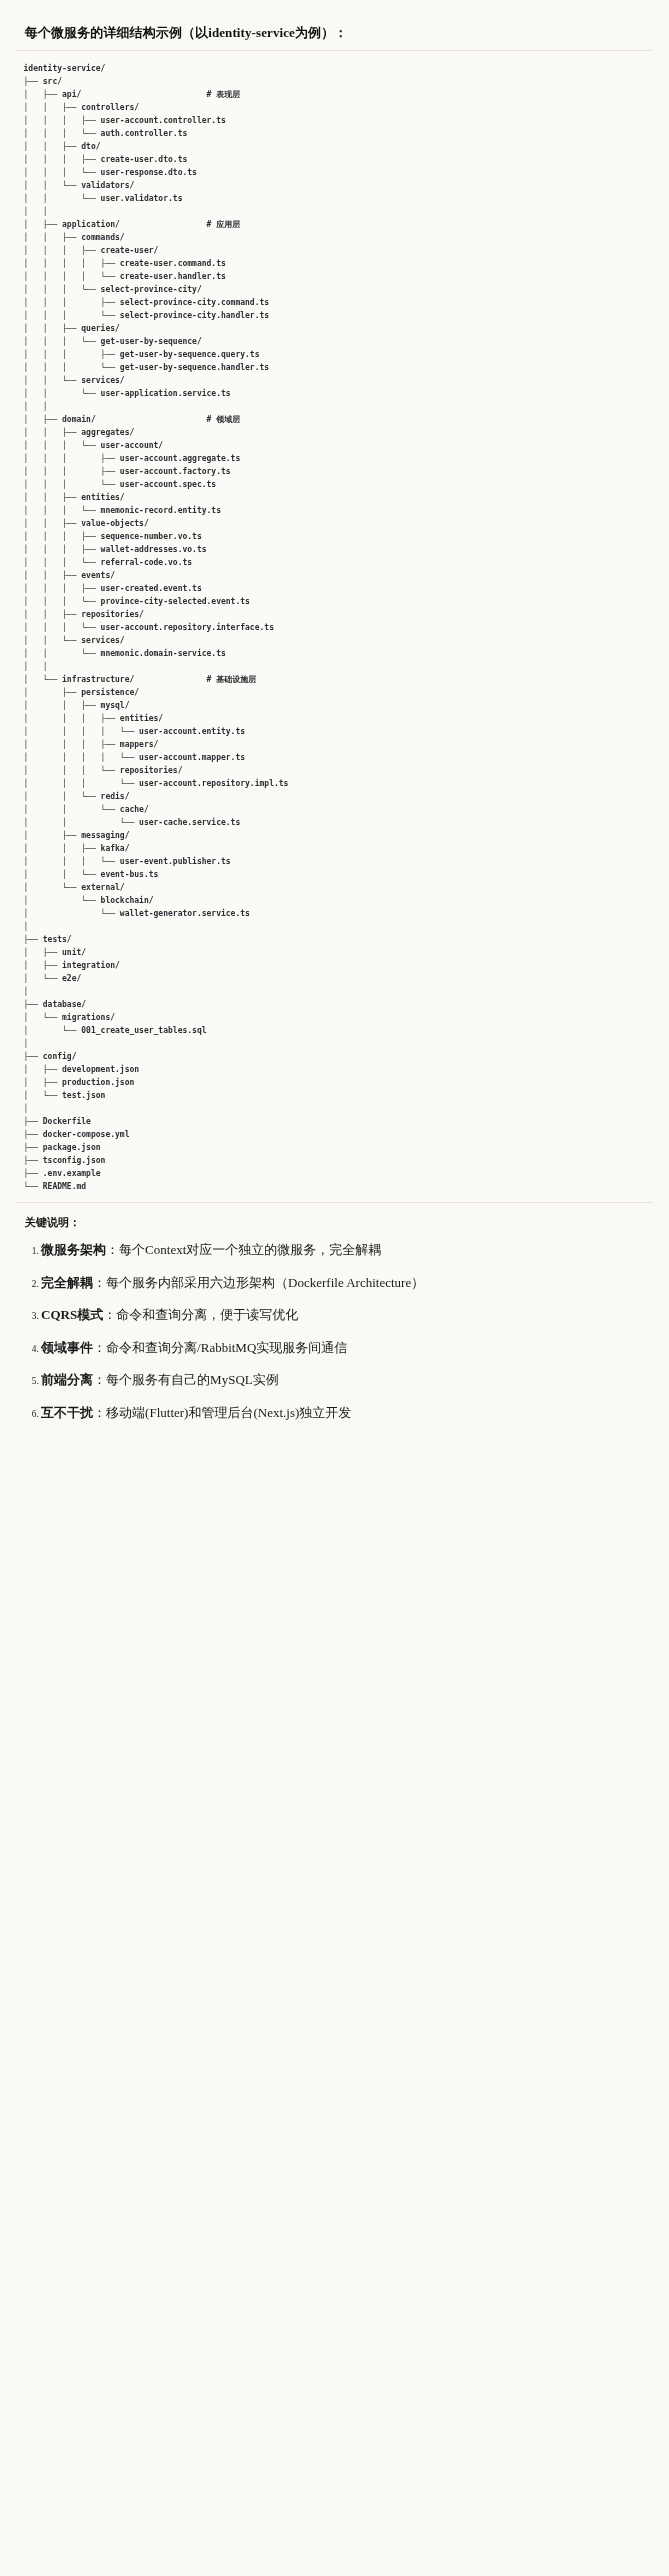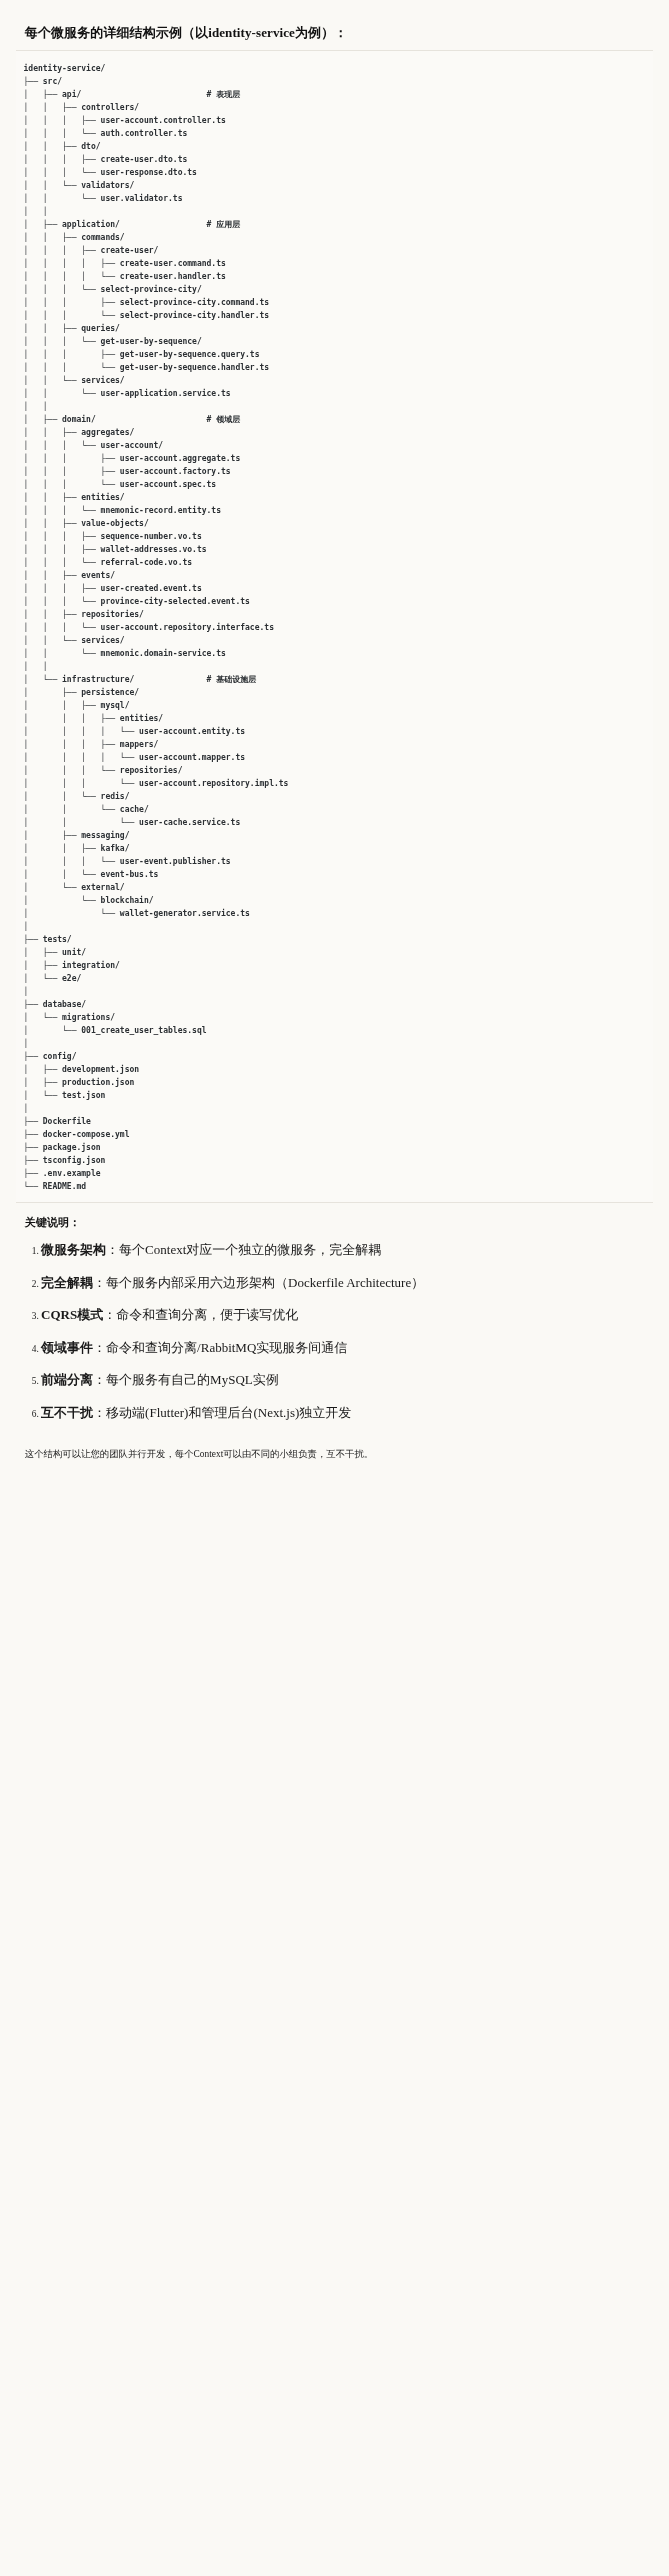--- a/index.html
+++ b/index.html
@@ -221,16 +221,15 @@
       </li>
       <li>
         <span class="note-term">前端分离</span><span class="note-sep">：</span><span class="note-desc">每个服务有自己的MySQL实例</span>
       </li>
       <li>
         <span class="note-term">互不干扰</span><span class="note-sep">：</span><span class="note-desc">移动端(Flutter)和管理后台(Next.js)独立开发</span>
       </li>
     </ol>
   </div>
 
-  <div class="closing">这个结构可以让您的团队并行开发，每个Context可以由不同的小组负责，互不干扰。</div>
 
 </div>
 
 
 </body></html>

